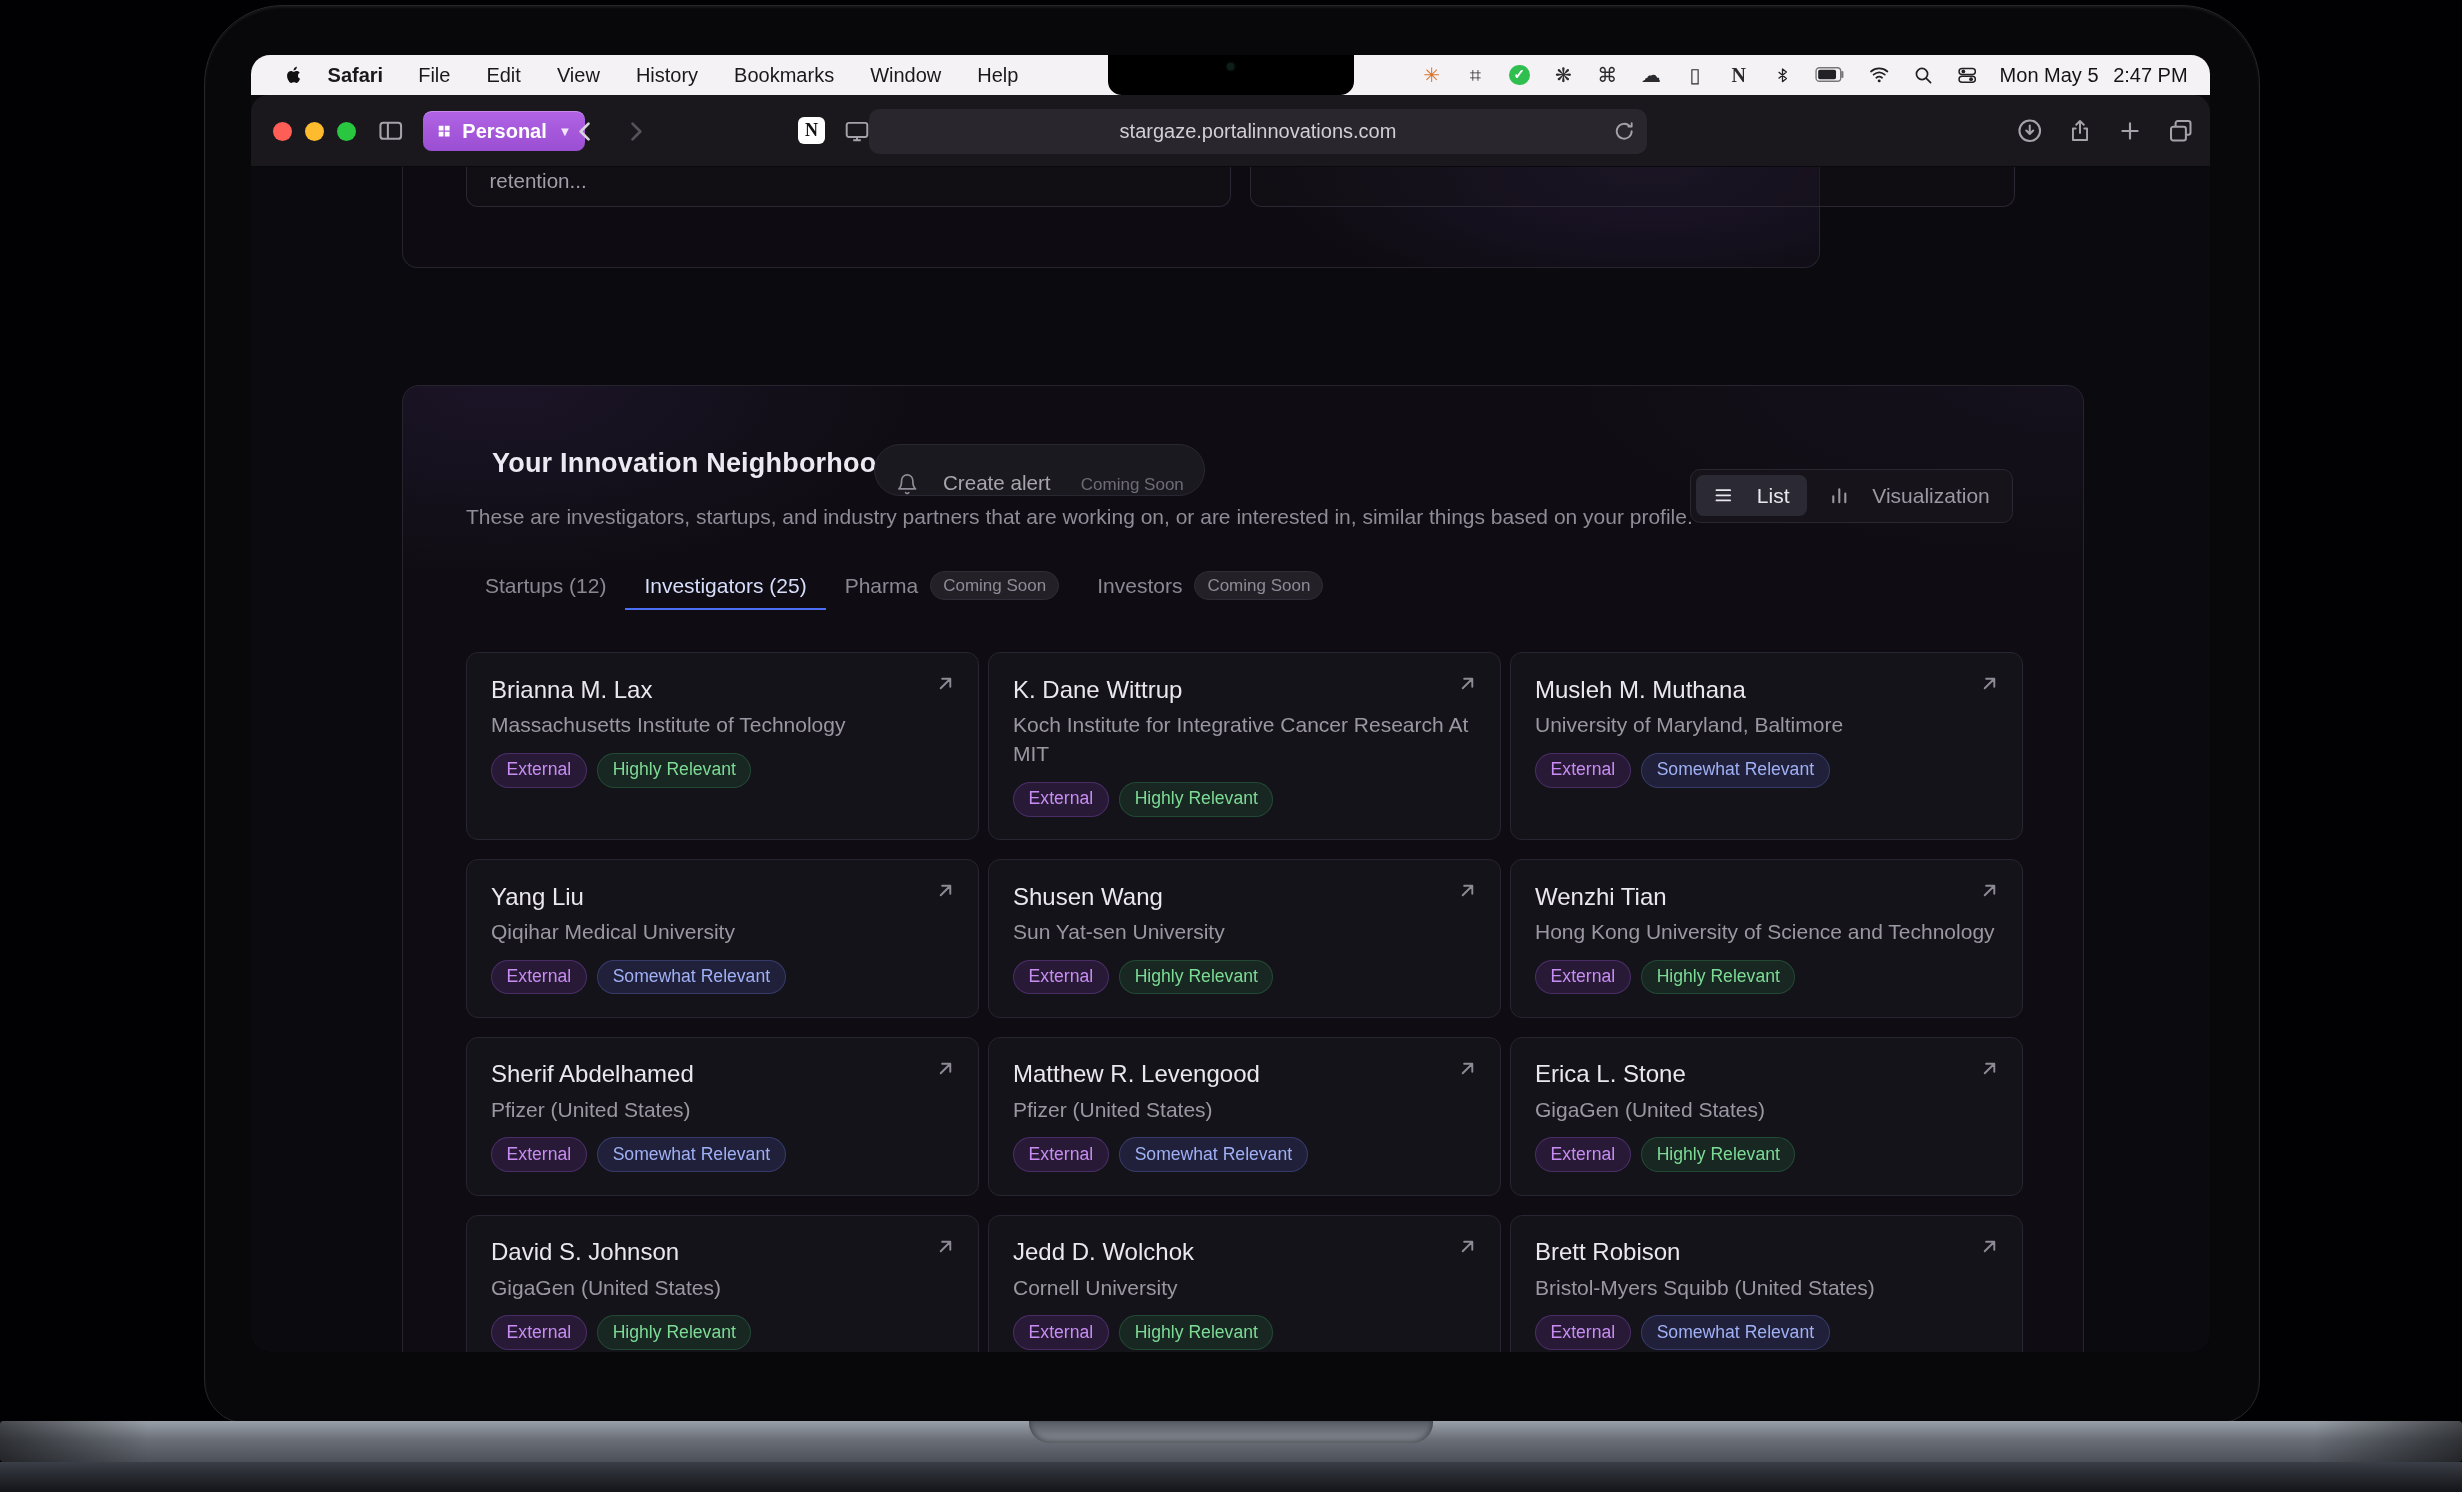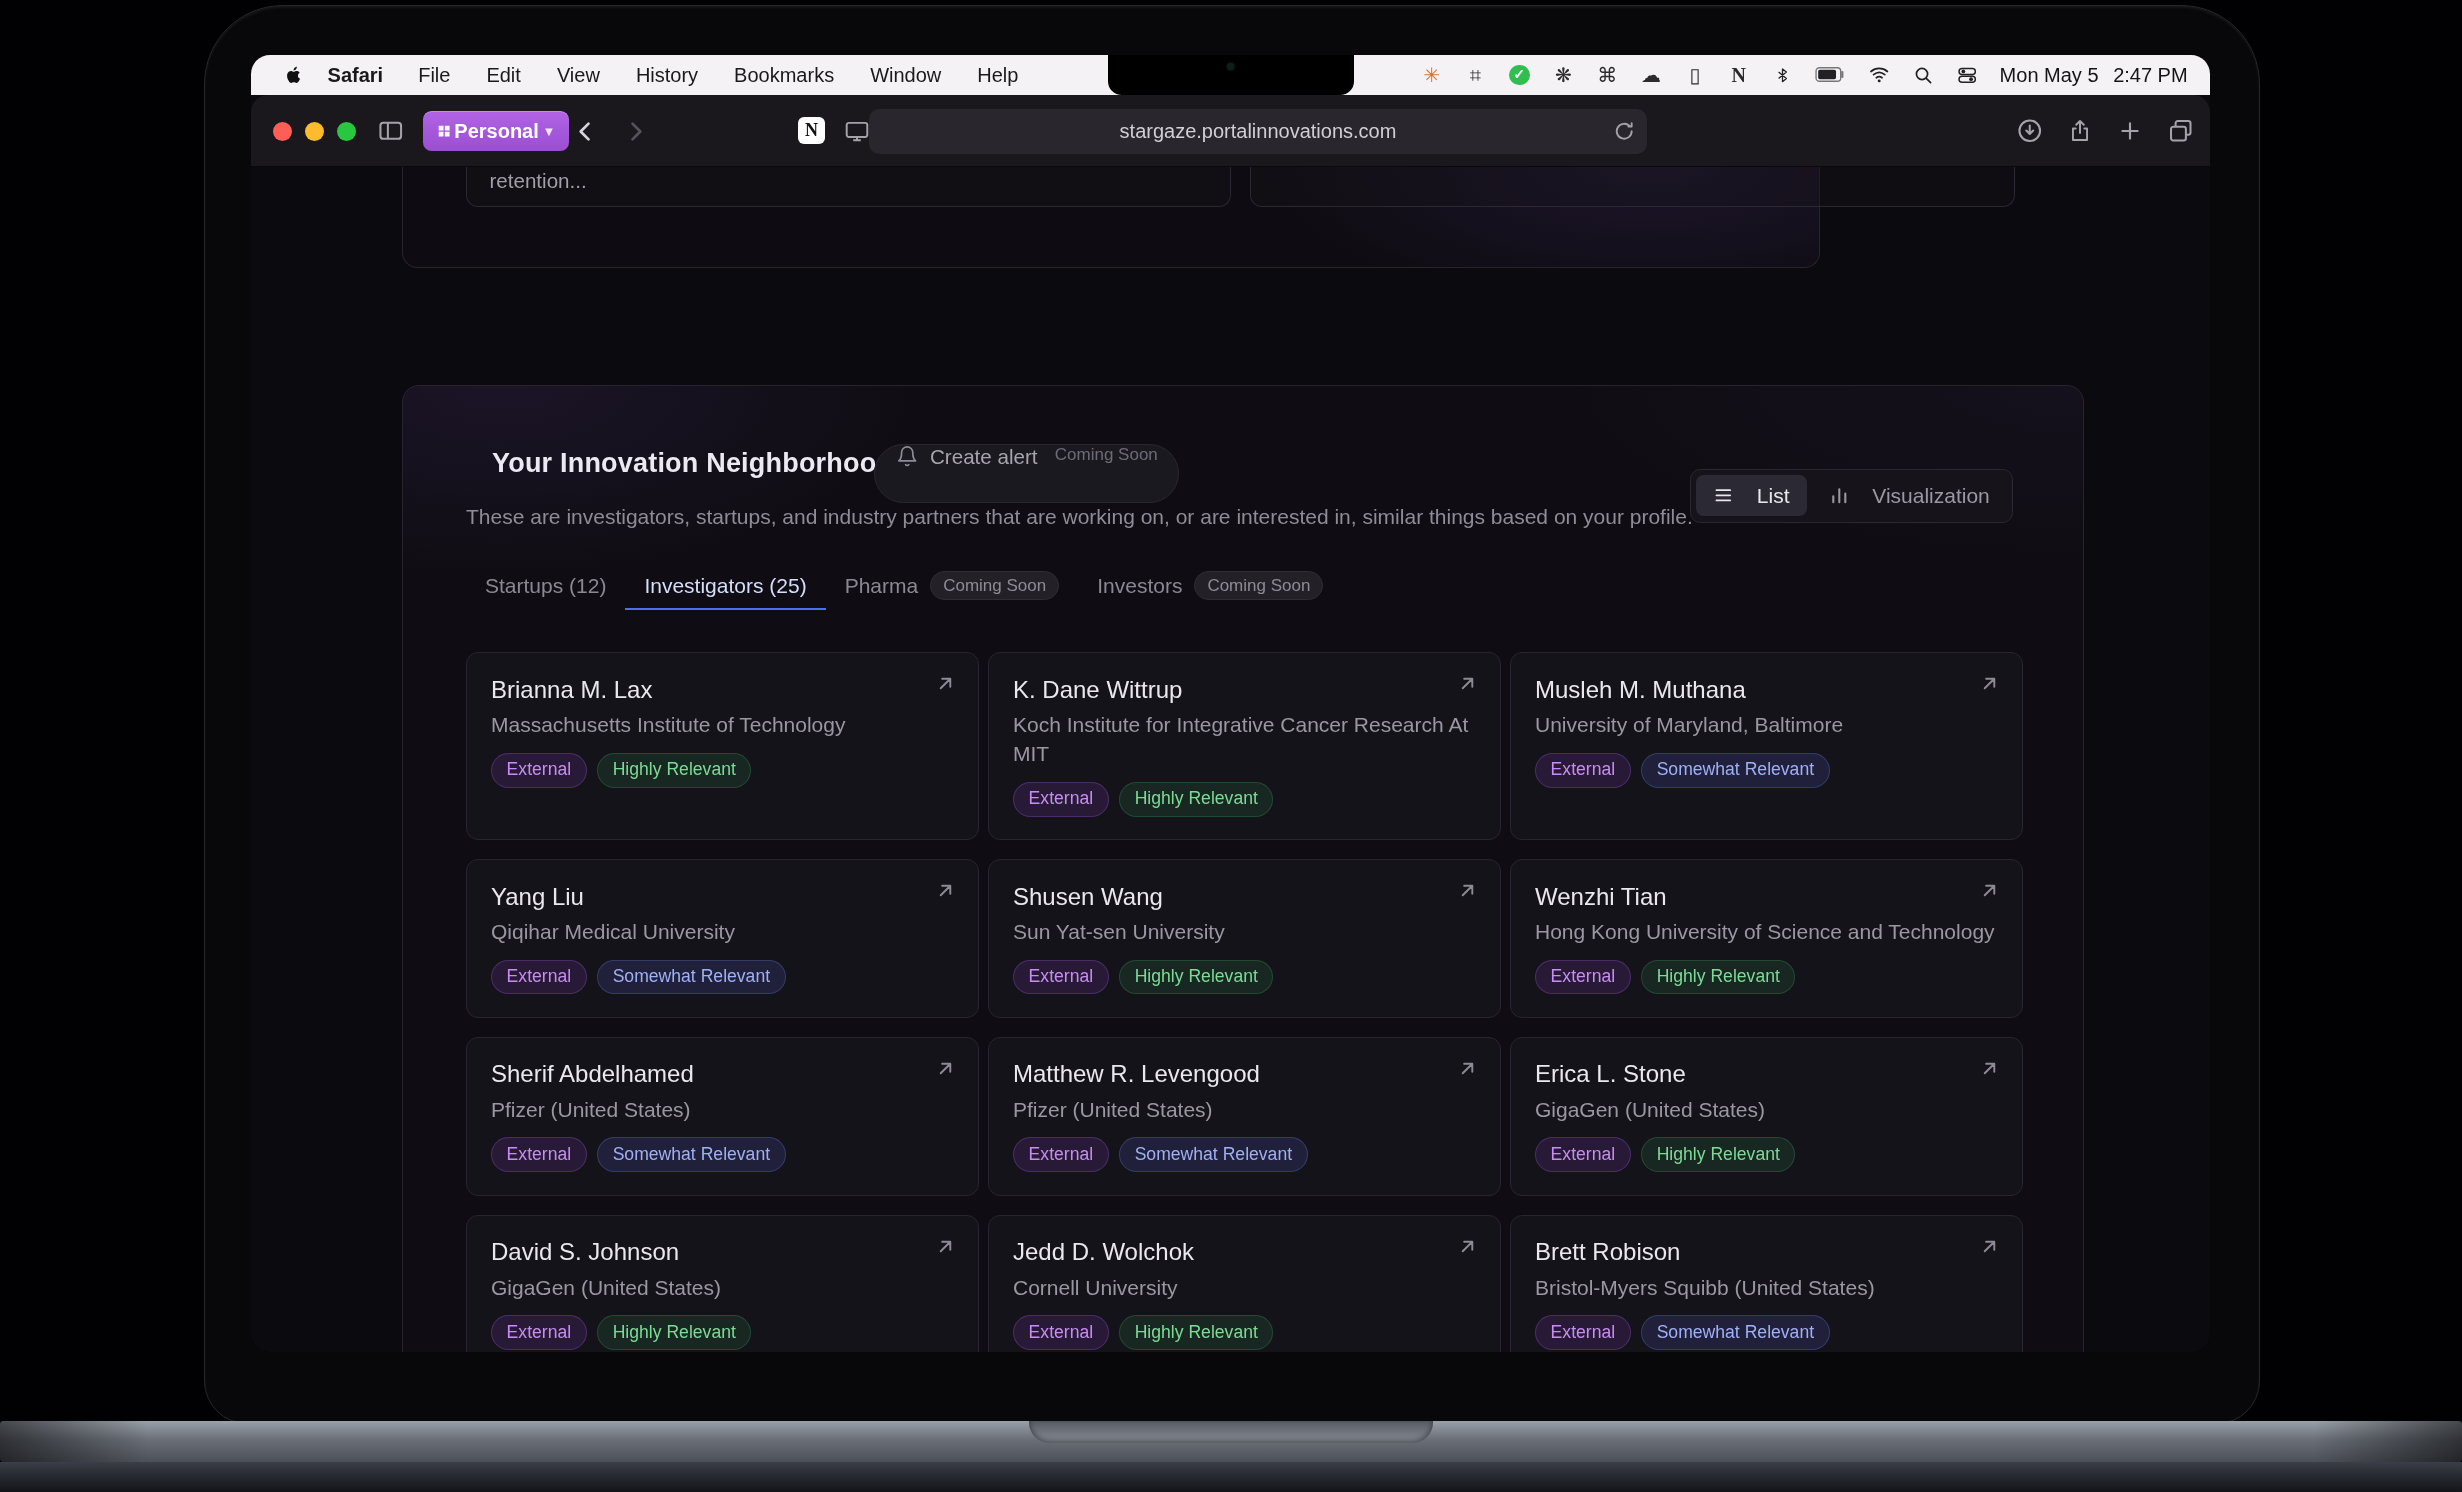--- a/index.html
+++ b/index.html
@@ -47,21 +47,21 @@
     background:#0d1f17;box-shadow:0 0 2.6px #16352a;}
 
   
   .window{position:absolute;left:0;top:40px;right:0;bottom:0;background:#0b0a0e;border-radius:17px 17px 0 0;
     overflow:hidden;}
   .toolbar{position:relative;height:72px;background:#1a181d;border-bottom:0.9px solid #09090b;}
   .traffic{position:absolute;left:22.4px;top:27px;display:flex;gap:13px;}
   .light{width:19px;height:19px;border-radius:50%;}
   .light.red{background:#ff5e57;}.light.yellow{background:#febb2e;}.light.green{background:#28c73f;}
   .tbtn{position:absolute;color:#a5a2aa;}
-  .profile-pill{position:absolute;left:172px;top:16.3px;height:40px;display:flex;align-items:center;gap:2px;
+  .profile-pill{position:absolute;left:172px;top:16.3px;height:40px;display:flex;align-items:center;gap:10px;
     padding:0 13.8px 0 13px;border-radius:8.6px;background:linear-gradient(180deg,#b263e5,#9a4ed2);
     color:#fff;font-size:20px;font-weight:600;box-shadow:inset 0 0.9px 0 rgba(255,255,255,.25);}
   .profile-pill .chev{font-size:13px;opacity:.85;margin-left:1.7px;}
   .notion-badge{position:absolute;left:547px;top:22.4px;width:27px;height:27px;background:#fff;border-radius:6px;
     color:#111;font-family:"Liberation Serif",serif;font-weight:700;font-size:18px;display:flex;
     align-items:center;justify-content:center;}
   .url-field{position:absolute;left:618px;top:13.8px;width:778px;height:45px;background:#29272d;border-radius:10.3px;
     display:flex;align-items:center;justify-content:center;color:#d1ced5;font-size:20px;}
   .url-reload{position:absolute;right:12px;top:11.2px;width:22.4px;height:22.4px;color:#a5a2aa;}
   .tb-right{position:absolute;right:15.5px;top:0;height:100%;display:flex;align-items:center;gap:24px;color:#a5a2aa;}
@@ -78,21 +78,21 @@
   .pcard.right{left:847px;width:765px;}
   .pcard-text{font-size:20.6px;color:#a29fab;line-height:24px;}
 
   .panel-main{position:absolute;left:151px;top:218px;width:1682px;height:1221px;background:
     radial-gradient(602px 275px at 6% 0%,rgba(134,84,216,.10),rgba(0,0,0,0) 70%),
     radial-gradient(774px 258px at 100% 0%,rgba(134,84,216,.05),rgba(0,0,0,0) 70%),#0f0d13;
     border:0.9px solid #28242f;border-radius:17px;}
 
   .nb-title{position:absolute;left:63px;top:62px;font-size:27px;font-weight:700;color:#ece9f2;
     letter-spacing:0.2px;white-space:nowrap;margin-left:26px;}
-  .create-alert{position:absolute;left:471px;top:58px;height:59px;display:flex;align-items:flex-start;gap:12px;
+  .create-alert{position:absolute;left:471px;top:58px;height:52px;display:flex;align-items:flex-end;gap:25px;
     background:#1b1920;border:0.9px solid #2b2732;border-radius:859px;padding:0 20.6px;color:#a7a4ae;
     font-size:20.6px;white-space:nowrap;}
   .create-alert .cs{color:#6e6b76;font-size:17px;margin-left:5.2px;}
   .bell{width:22.4px;height:22.4px;color:#8f8c97;}
   .nb-desc{position:absolute;left:63px;top:119px;font-size:21px;color:#8f8c97;white-space:nowrap;}
 
   .view-toggle{position:absolute;right:70px;top:83px;display:flex;align-items:center;background:#16141a;
     border:0.9px solid #2b2732;border-radius:10.3px;padding:5.2px;gap:5.2px;}
   .seg{display:flex;align-items:center;gap:23px;font-size:21px;padding:8.6px 17px;border-radius:7.7px;
     color:#9b98a3;white-space:nowrap;}

